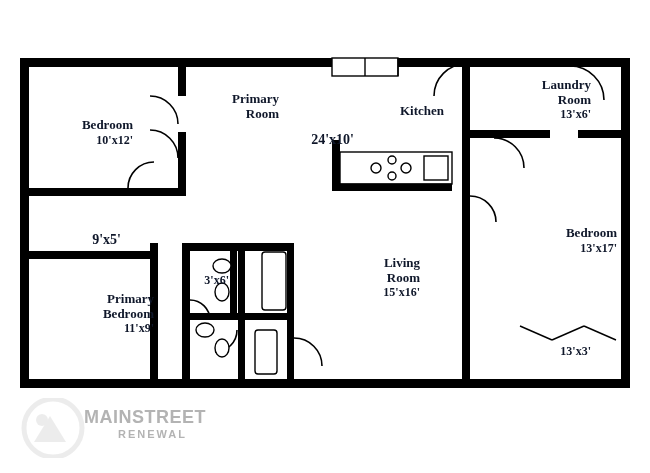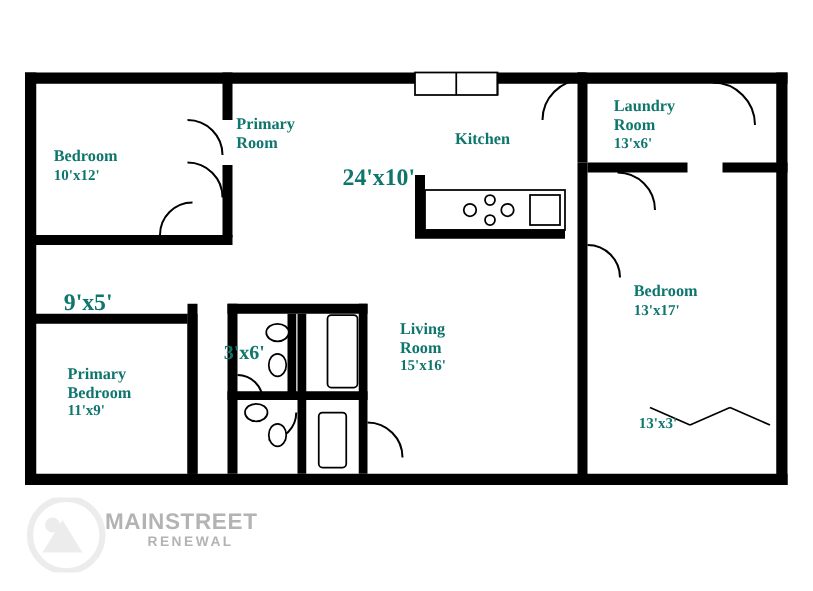--- a/index.html
+++ b/index.html
@@ -2,24 +2,24 @@
 <html><head>
 <meta charset="utf-8">
 <style>
   html,body{margin:0;padding:0;}
   body{
     width:650px;height:473px;background:#ffffff;
     font-family:"Liberation Serif", serif;
     overflow:hidden;position:relative;
   }
   #plan{position:absolute;left:0;top:0;width:650px;height:473px;}
-  .label{position:absolute;text-align:left;font-family:"Liberation Serif", serif;color:#0f766e;line-height:1.12;font-weight:bold;}
+  .label{position:absolute;text-align:right;font-family:"Liberation Serif", serif;color:#0f172a;line-height:1.12;font-weight:bold;}
   .room-name{font-size:13px;}
   .room-dim{font-size:12px;}
-  .dim-only{font-size:19px;font-weight:bold;}
+  .dim-only{font-size:14px;font-weight:bold;}
   .watermark{position:absolute;left:20px;top:398px;width:260px;height:60px;opacity:.18;}
   .wm-text{position:absolute;left:84px;top:407px;font-family:"Liberation Sans", sans-serif;font-weight:bold;font-size:18px;color:#9a9a9a;letter-spacing:.5px;opacity:.75;}
   .wm-sub{position:absolute;left:86px;top:428px;font-family:"Liberation Sans", sans-serif;font-weight:bold;font-size:11px;color:#9a9a9a;letter-spacing:2px;opacity:.75;padding-left:32px;}
   .disclaimer{position:absolute;left:0;top:424px;width:650px;text-align:center;font-family:"Liberation Serif", serif;font-size:10.5px;color:#111;line-height:1.35;}
 </style>
 </head>
 <body>
 
 <svg id="plan" viewBox="0 0 650 473">
   <rect x="0" y="0" width="650" height="473" fill="#ffffff"></rect>
@@ -164,25 +164,25 @@
 <div class="label room-name" style="left:54px;top:292px;width:100px;">
   <span>Primary</span><br>
   <span>Bedroom</span><br>
   <span class="room-dim">11'x9'</span>
 </div>
 
 <div class="label dim-only" style="left:51px;top:232px;width:70px;">
   <span>9'x5'</span>
 </div>
 
-<div class="label dim-only" style="left:179px;top:274px;width:50px;font-size:16px;">
+<div class="label dim-only" style="left:179px;top:274px;width:50px;font-size:12px;">
   <span>3'x6'</span>
 </div>
 
-<div class="label dim-only" style="left:511px;top:332px;width:80px;font-size:12px;">
+<div class="label dim-only" style="left:511px;top:345px;width:80px;font-size:12px;">
   <span>13'x3'</span>
 </div>
 
 <svg class="watermark" viewBox="0 0 260 60">
   <circle cx="33" cy="30" r="29" fill="none" stroke="#9a9a9a" stroke-width="5"></circle>
   <path d="M14 44 L30 18 L46 44 Z" fill="#9a9a9a"></path>
   <circle cx="22" cy="22" r="6" fill="#9a9a9a"></circle>
 </svg>
 <div class="wm-text">MAINSTREET</div>
 <div class="wm-sub">RENEWAL</div>

